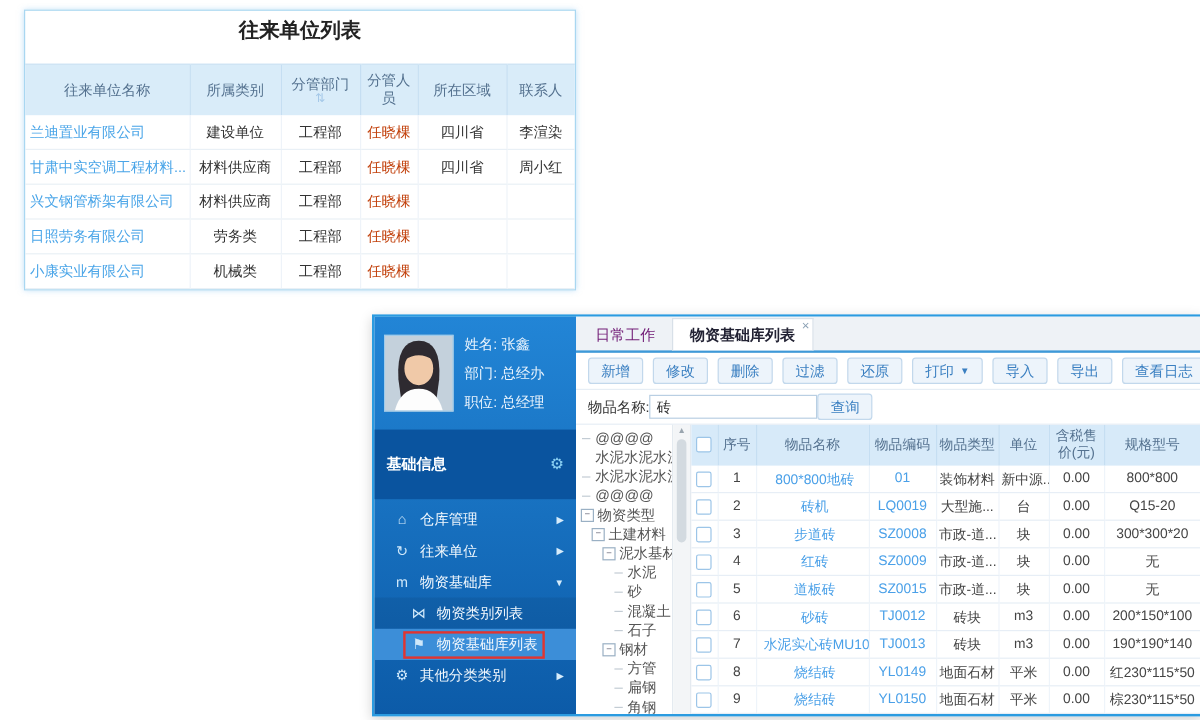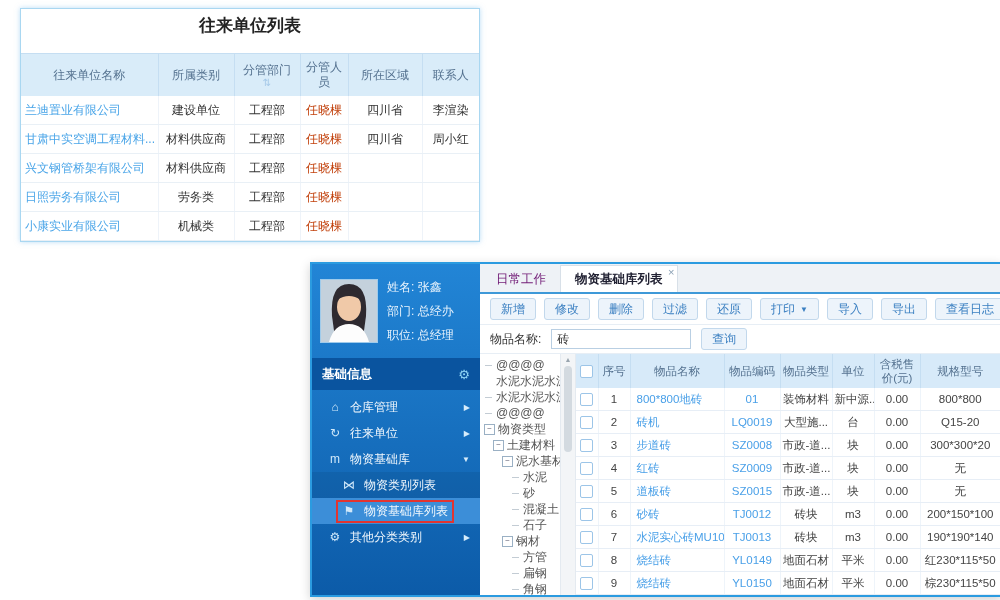--- a/index.html
+++ b/index.html
@@ -24,21 +24,21 @@
 
   
   .w2{position:absolute;left:310px;top:262px;width:688px;height:331px;border:2px solid #2b9be0;
       background:#fff;display:flex;box-shadow:0 3px 10px rgba(0,0,0,.18);}
   .w2-left{flex:0 0 168px;width:168px;background:linear-gradient(180deg,#2285d6 0%,#0c5ba8 100%);
       display:flex;flex-direction:column;overflow:hidden;}
   .profile{height:78px;display:flex;align-items:center;padding:8px;gap:9px;}
   .photo{width:56px;height:62px;border:1px solid #9fcbeb;background:#c4d1dc;flex:0 0 56px;}
   .p-info{display:flex;flex-direction:column;gap:7px;font-size:12px;color:#eaf4fd;white-space:nowrap;}
   .sb-header{height:24px;flex:0 0 24px;background:#0a549f;display:flex;align-items:center;
-      padding:4px 10px;color:#fff;font-size:12.5px;font-weight:bold;}
+      padding:17px 10px;color:#fff;font-size:12.5px;font-weight:bold;}
   .sb-gear{margin-left:auto;color:#8fd4f5;font-size:13px;font-weight:normal;}
   .menu{flex:1;display:flex;flex-direction:column;padding-top:4px;}
   .menu-item{height:26px;flex:0 0 26px;display:flex;align-items:center;padding:0 10px;
       color:#f2f8fd;font-size:12px;cursor:default;}
   .menu-item.sub{padding-left:24px;background:rgba(0,25,60,.10);}
   .menu-item.selected{background:#3c8ed8;}
   .mi-wrap{display:flex;align-items:center;gap:8px;border:2px solid transparent;padding:1px 4px;}
   .selected .mi-wrap{border-color:#e23430;}
   .mi-icon{width:14px;text-align:center;color:#cfe8fa;font-size:12px;}
   .mi-arrow{margin-left:auto;font-size:8px;color:#d6ecfb;}
@@ -48,21 +48,21 @@
   .tab{height:26px;display:flex;align-items:center;padding:0 14px;font-size:12.5px;color:#701a75;position:relative;}
   .tab.active{background:#fff;border:1px solid #d8e0e8;border-bottom:none;color:#223;font-weight:bold;}
   .tab-close{position:absolute;top:0;right:2px;font-size:11px;color:#8aa0b4;font-weight:normal;}
   .tab-close:empty{display:none;}
   .toolbar{height:30px;flex:0 0 30px;display:flex;align-items:center;gap:8px;padding:0 10px;
       border-bottom:1px solid #e7eef5;}
   .btn{background:#edf4fb;border:1px solid #c2d8ec;border-radius:3px;color:#3a7fc1;font-size:12px;
       height:22px;padding:0 10px;display:flex;align-items:center;white-space:nowrap;}
   .caret{font-size:8px;}
   .caret:not(:empty){margin-left:5px;}
-  .searchbar{height:28px;flex:0 0 28px;display:flex;align-items:center;gap:10px;padding:0 10px;
+  .searchbar{height:28px;flex:0 0 28px;display:flex;align-items:center;gap:0;padding:0 10px;
       border-bottom:1px solid #e7eef5;font-size:12px;color:#333;}
   .search-input{width:128px;height:18px;border:1px solid #b9cfe3;padding:0 5px;font-size:12px;color:#333;}
   .content{flex:1;display:flex;min-height:0;}
   .tree{flex:0 0 80px;width:80px;overflow:hidden;font-size:12px;color:#555;padding-top:3px;
       border-right:1px solid #e4eaf0;}
   .tnode{display:flex;align-items:center;gap:3px;white-space:nowrap;height:16px;}
   .tnode.lvl0{padding-left:4px;}.tnode.lvl1{padding-left:13px;}
   .tnode.lvl2{padding-left:22px;}.tnode.lvl3{padding-left:31px;}
   .t-icon{display:inline-flex;width:9px;height:9px;flex:0 0 9px;border:1px solid #9ab0c4;
       align-items:center;justify-content:center;font-size:8px;line-height:8px;color:#667;background:#fff;}
@@ -73,21 +73,21 @@
   .vs-arrow{font-size:7px;color:#99a5af;line-height:8px;}
   .vs-thumb{width:8px;height:86px;background:#d3dae0;border-radius:4px;}
   .grid{flex:1;min-width:0;overflow:hidden;}
   table.grid-t{width:100%;border-collapse:collapse;table-layout:fixed;font-size:11.5px;}
   table.grid-t th{background:#d7eaf9;color:#54718f;font-weight:normal;height:34px;
       border-left:1px solid #c5def2;padding:0 2px;line-height:14px;}
   table.grid-t th:first-child{border-left:none;}
   table.grid-t td{height:22px;text-align:center;border-bottom:1px solid #e7eef6;
       border-left:1px solid #eef4fa;color:#444;overflow:hidden;white-space:nowrap;padding:0 2px;}
   table.grid-t td:first-child{border-left:none;}
-  table.grid-t td.gname{text-align:left;padding-left:6px;color:#4aa0e8;margin-top:31px;}
+  table.grid-t td.gname{text-align:center;padding-left:6px;color:#4aa0e8;margin-top:31px;}
   table.grid-t td.gcode{color:#4aa0e8;}
   .cb{width:11px;height:11px;border:1px solid #9cc5e8;border-radius:2px;display:inline-block;
       background:#fff;vertical-align:middle;}
 </style>
 </head>
 <body>
 
 <div id="stage">
 
   <div class="w1">

